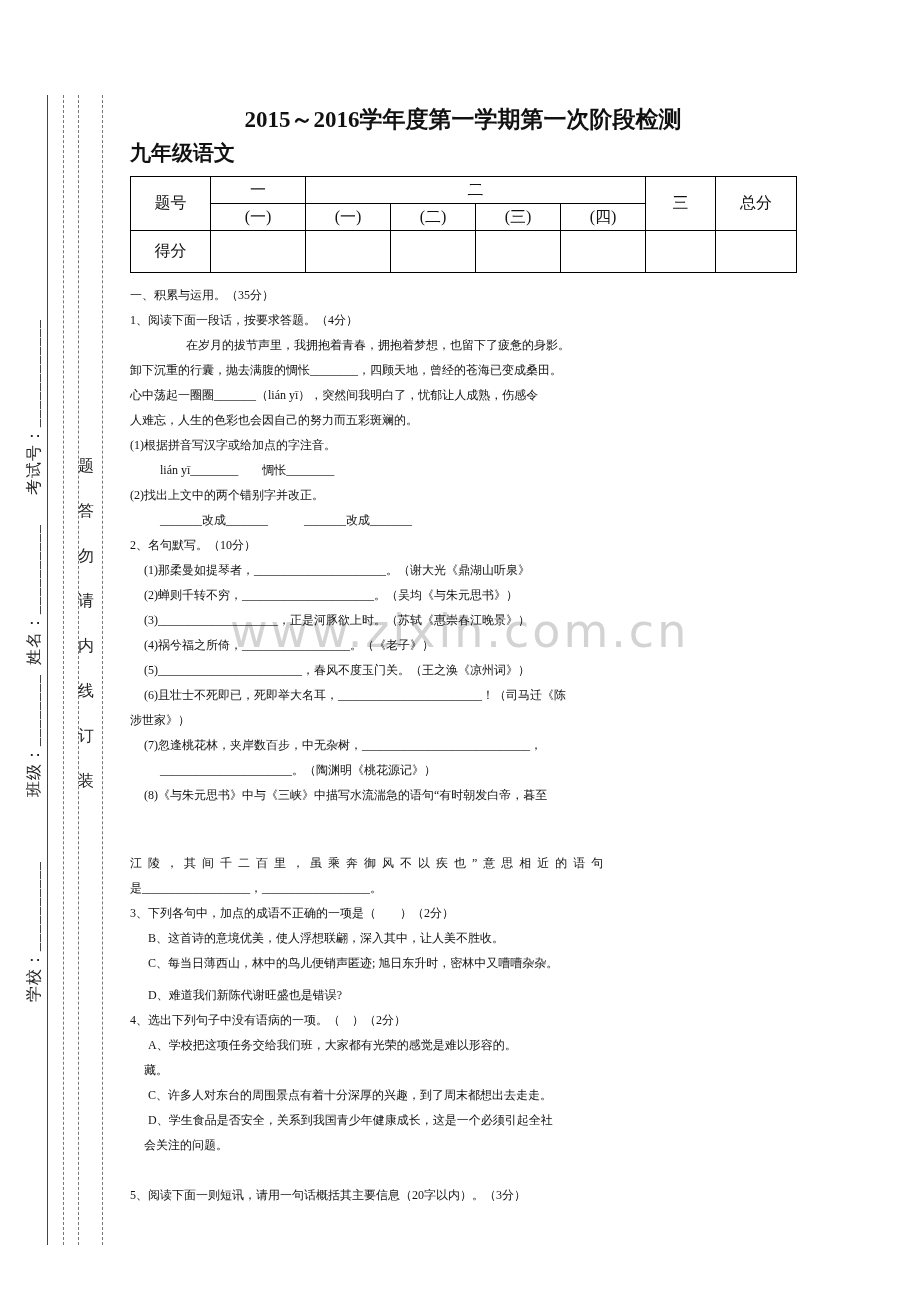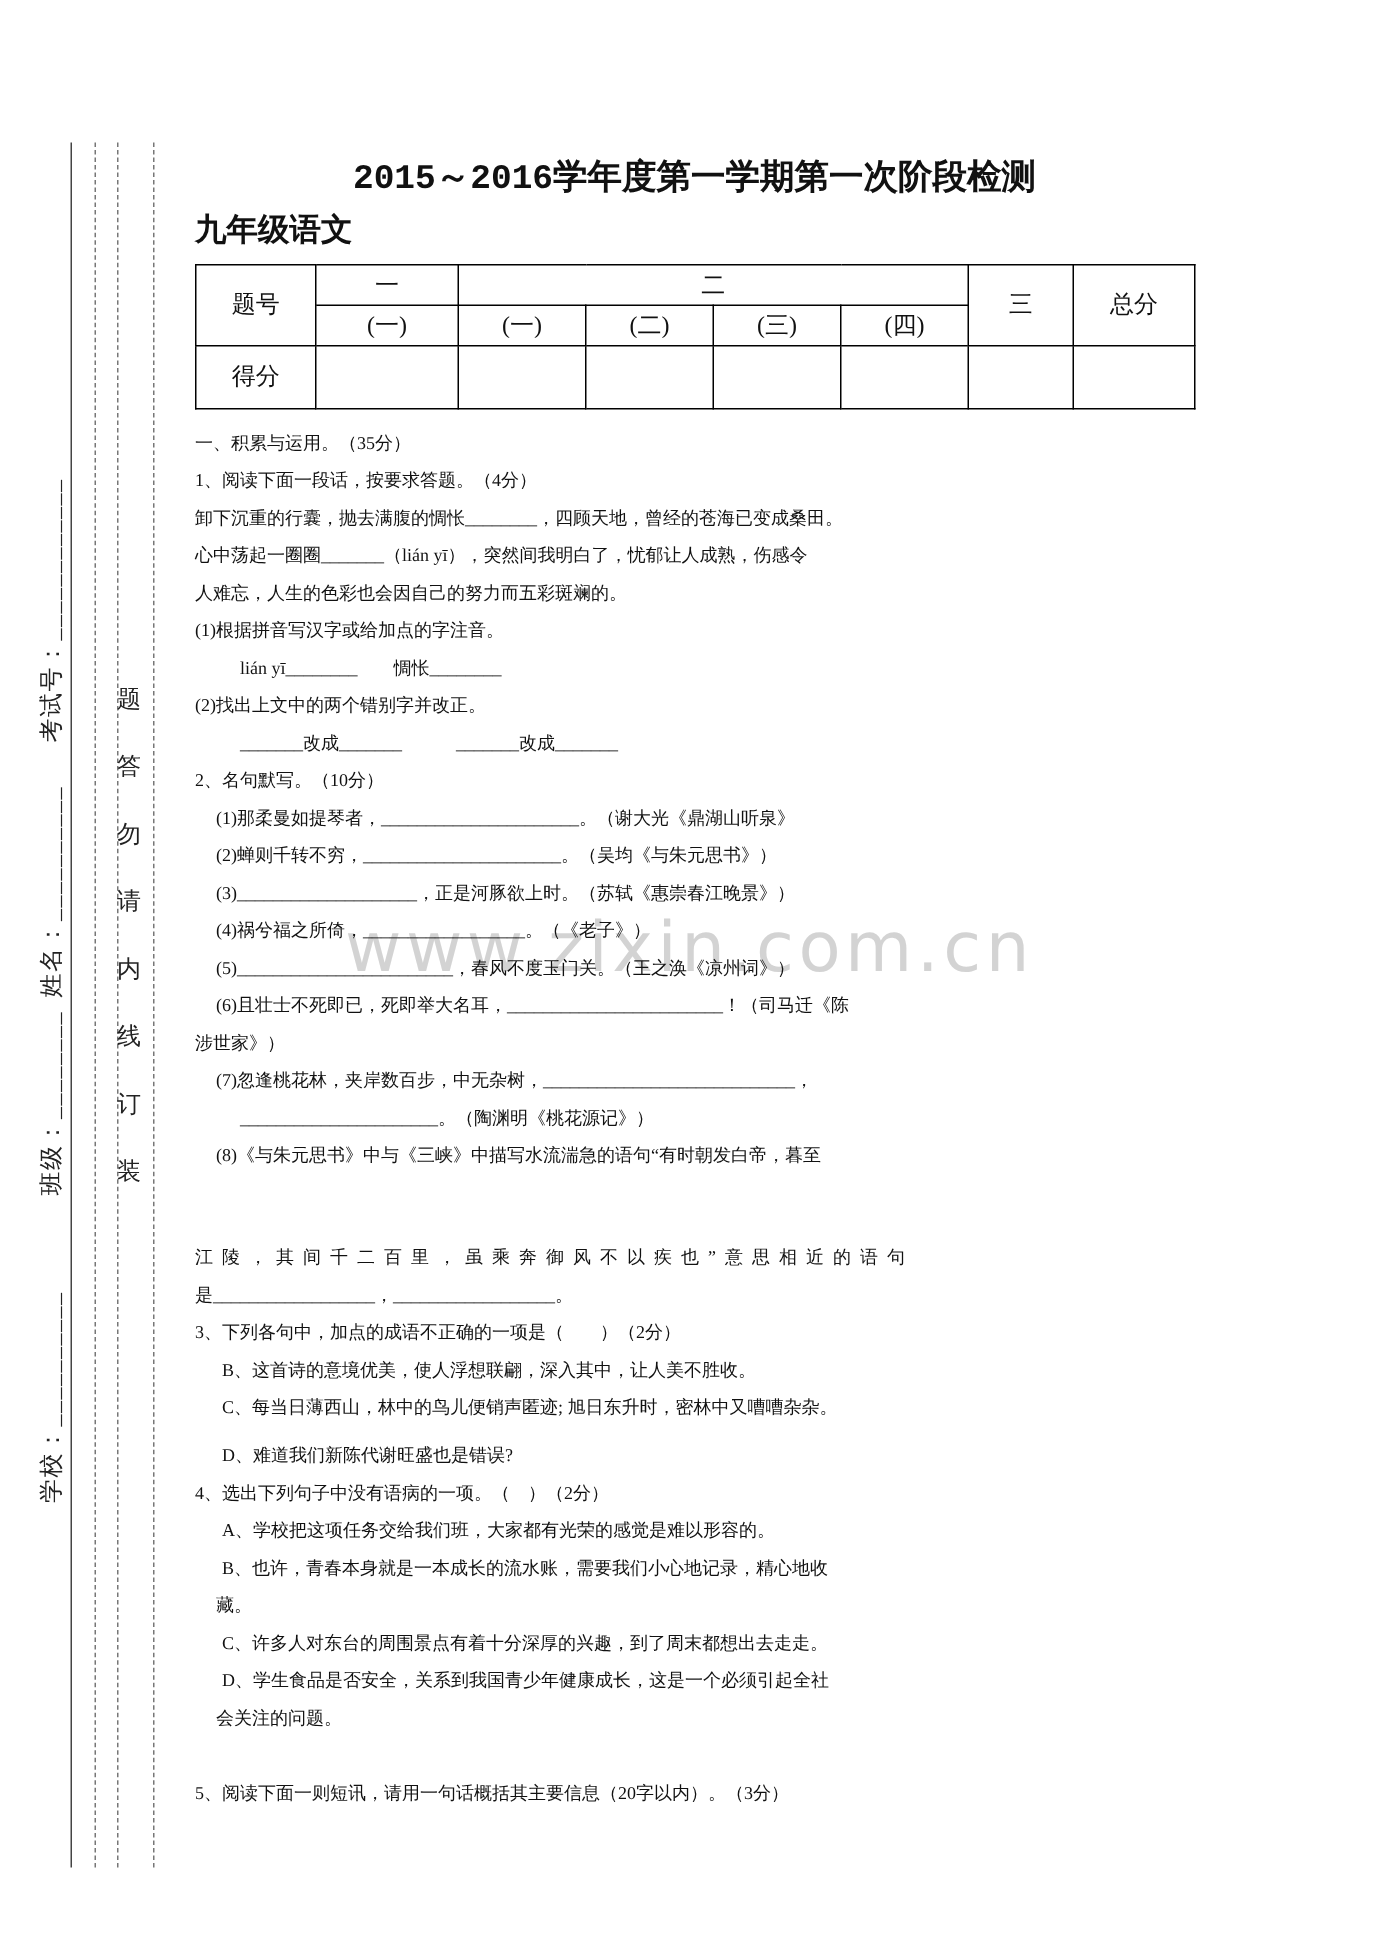--- a/index.html
+++ b/index.html
@@ -27,21 +27,21 @@
   .vlabel { position: absolute; transform: rotate(-90deg); transform-origin: left top;
             white-space: nowrap; font-size: 16px; color: #222; letter-spacing: 1px; }
 
   
   #watermark { position: absolute; left: 230px; top: 604px; z-index: 0;
                font-family: "DejaVu Sans", "Liberation Sans", sans-serif;
                font-size: 46px; color: #c9c9c9; letter-spacing: 3px; opacity: 0.8; }
 
   
   #content { position: absolute; left: 130px; top: 103px; width: 666px; z-index: 1; }
-  .title    { text-align: center; font-size: 23px; font-weight: bold; line-height: 33px; font-family: Liberation Mono, monospace; }
+  .title    { text-align: center; font-size: 23px; font-weight: bold; line-height: 33px; }
   .subtitle { text-align: left; font-size: 21px; font-weight: bold; line-height: 31px; margin-top: 2px; }
 
   table.score { border-collapse: collapse; width: 100%; margin-top: 7px; table-layout: fixed; }
   table.score td { border: 1px solid #000; text-align: center; font-size: 16px; padding: 0;
                    vertical-align: middle; overflow: hidden; }
   table.score tr.r1 td, table.score tr.r2 td { height: 27px; }
   table.score tr.r3 td { height: 42px; }
 
   #exam-body { margin-top: 10px; font-size: 12px; line-height: 25px; }
   .ln     { min-height: 25px; white-space: nowrap; }
@@ -119,20 +119,21 @@
         <td></td>
         <td></td>
         <td></td>
       </tr>
     </tbody>
       </table>
 
     <div id="exam-body">
         <div class="ln">一、积累与运用。（35分）</div>
         <div class="ln">1、阅读下面一段话，按要求答题。（4分）</div>
+        <div class="ln p-ind">在岁月的拔节声里，我拥抱着青春，拥抱着梦想，也留下了疲惫的身影。</div>
         <div class="ln">卸下沉重的行囊，抛去满腹的惆怅________，四顾天地，曾经的苍海已变成桑田。</div>
         <div class="ln">心中荡起一圈圈_______（lián yī），突然间我明白了，忧郁让人成熟，伤感令</div>
         <div class="ln">人难忘，人生的色彩也会因自己的努力而五彩斑斓的。</div>
         <div class="ln">(1)根据拼音写汉字或给加点的字注音。</div>
         <div class="ln b-ind">lián yī________　　惆怅________</div>
         <div class="ln">(2)找出上文中的两个错别字并改正。</div>
         <div class="ln b-ind">_______改成_______　　　_______改成_______</div>
         <div class="ln">2、名句默写。（10分）</div>
         <div class="ln s-ind">(1)那柔曼如提琴者，______________________。（谢大光《鼎湖山听泉》</div>
         <div class="ln s-ind">(2)蝉则千转不穷，______________________。（吴均《与朱元思书》）</div>
@@ -145,21 +146,20 @@
         <div class="ln b-ind">______________________。（陶渊明《桃花源记》）</div>
         <div class="ln s-ind">(8)《与朱元思书》中与《三峡》中描写水流湍急的语句“有时朝发白帝，暮至</div>
         <div class="ln spread">江陵，其间千二百里，虽乘奔御风不以疾也”意思相近的语句</div>
         <div class="ln">是__________________，__________________。</div>
         <div class="ln">3、下列各句中，加点的成语不正确的一项是（　　）（2分）</div>
         <div class="ln o-ind">B、这首诗的意境优美，使人浮想联翩，深入其中，让人美不胜收。</div>
         <div class="ln o-ind">C、每当日薄西山，林中的鸟儿便销声匿迹; 旭日东升时，密林中又嘈嘈杂杂。</div>
         <div class="ln o-ind mt6">D、难道我们新陈代谢旺盛也是错误?</div>
         <div class="ln">4、选出下列句子中没有语病的一项。（　）（2分）</div>
         <div class="ln o-ind">A、学校把这项任务交给我们班，大家都有光荣的感觉是难以形容的。</div>
-        <div class="ln o-ind">B、也许，青春本身就是一本成长的流水账，需要我们小心地记录，精心地收</div>
         <div class="ln s-ind">藏。</div>
         <div class="ln o-ind">C、许多人对东台的周围景点有着十分深厚的兴趣，到了周末都想出去走走。</div>
         <div class="ln o-ind">D、学生食品是否安全，关系到我国青少年健康成长，这是一个必须引起全社</div>
         <div class="ln s-ind">会关注的问题。</div>
         <div class="ln"></div>
         <div class="ln">5、阅读下面一则短讯，请用一句话概括其主要信息（20字以内）。（3分）</div>
       </div>
   </div>
 </div>
 

